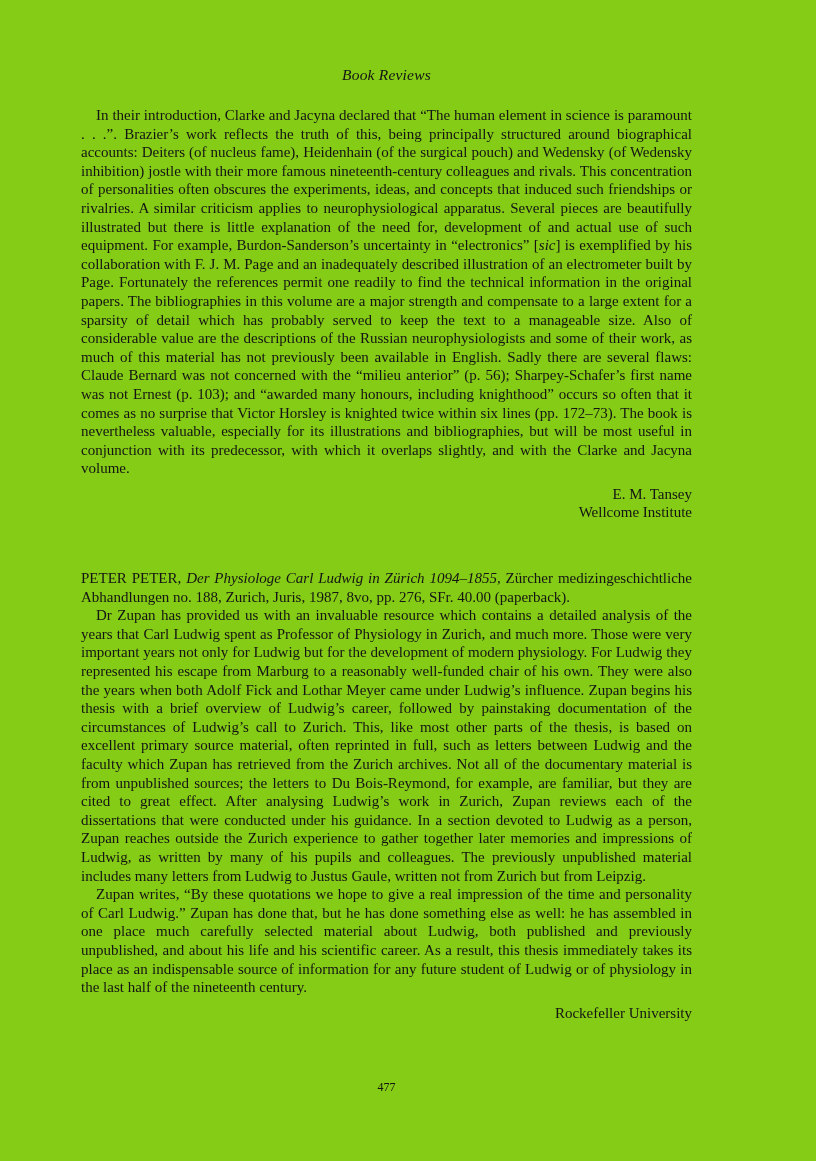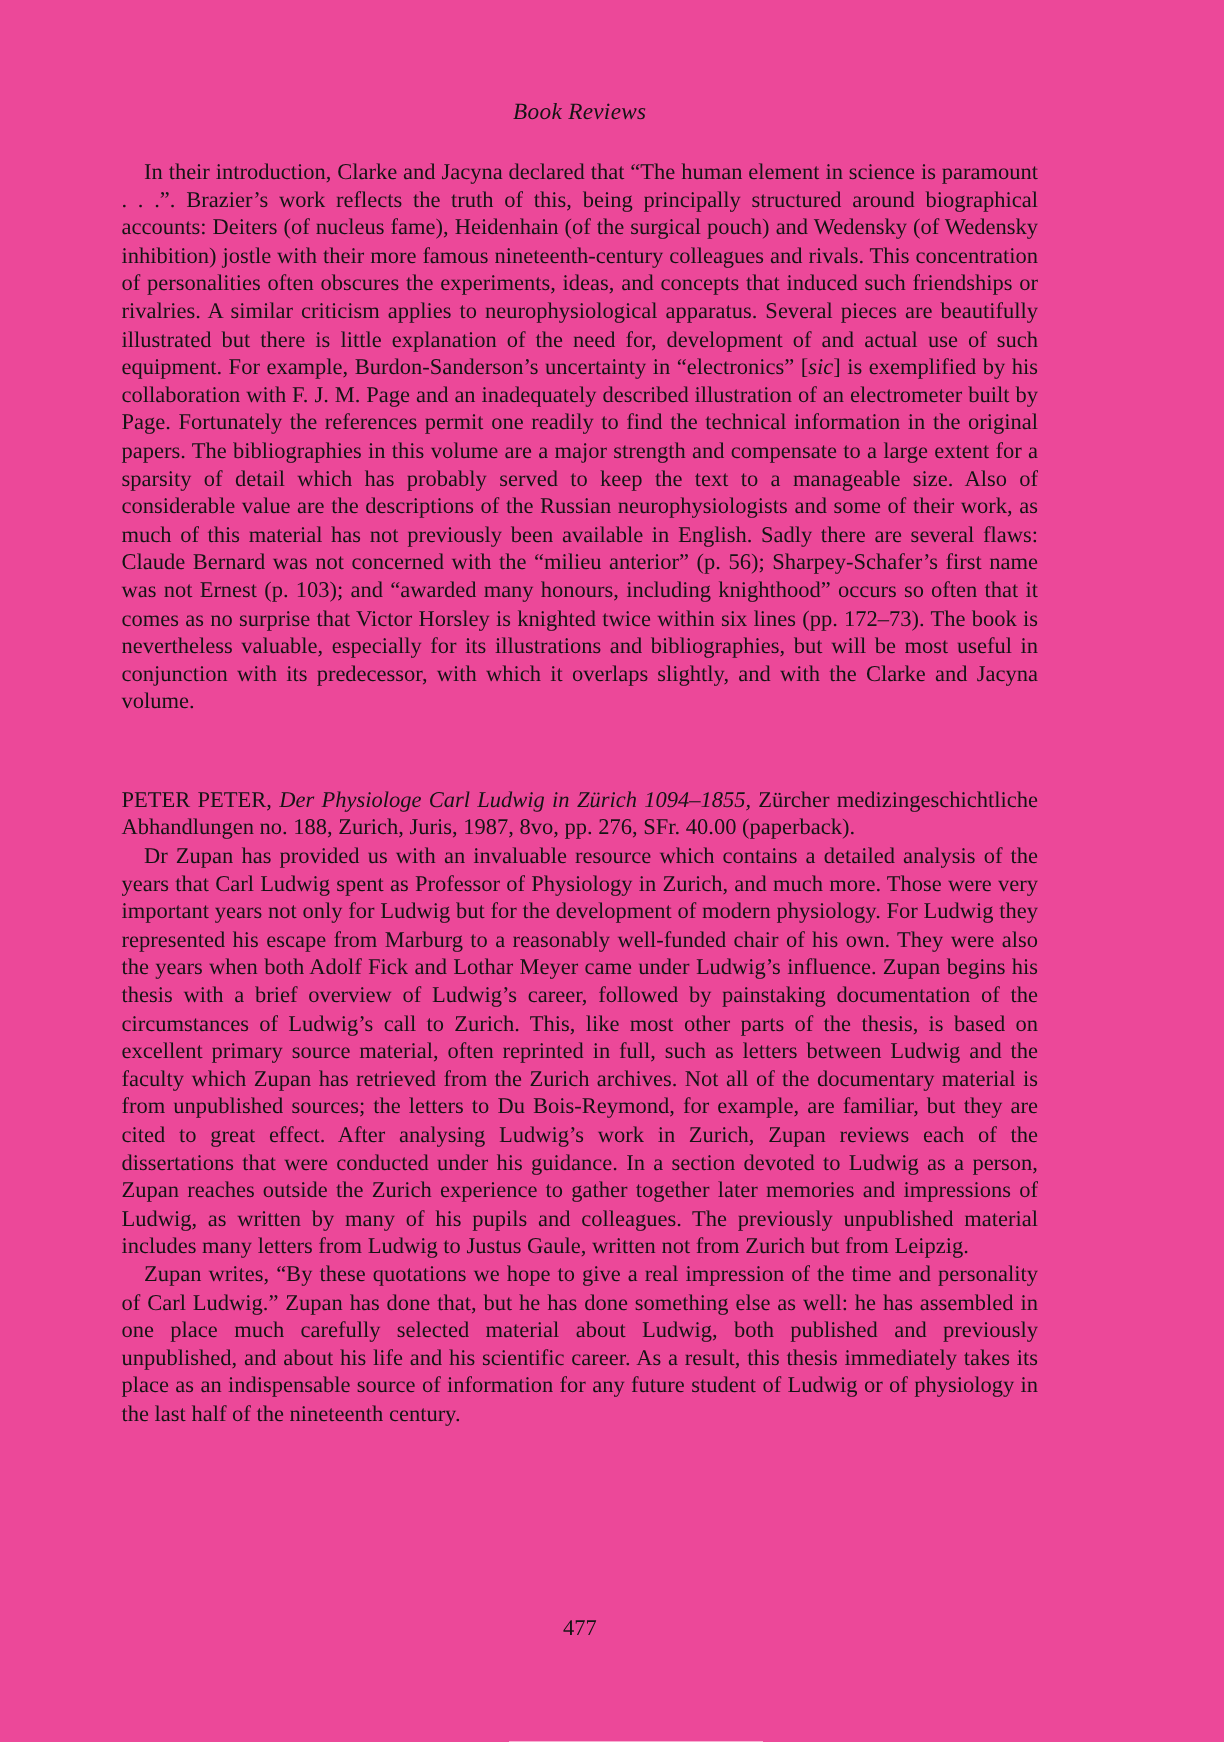--- a/index.html
+++ b/index.html
@@ -1,21 +1,21 @@
 <!DOCTYPE html>
 <html><head>
 <meta charset="utf-8">
 <style>
   * { margin: 0; padding: 0; box-sizing: border-box; }
   html, body { background: #ffffff; }
   .page {
     position: relative;
     width: 816px;
     height: 1161px;
-    background: #ec4899;
+    background: #84cc16;
     font-family: "Liberation Serif", "DejaVu Serif", serif;
     color: #141414;
     overflow: hidden;
   }
   .content {
     position: absolute;
     left: 81px;
     top: 0;
     width: 611px;
   }
@@ -42,39 +42,44 @@
     line-height: 18.6px;
   }
   .review-2 { margin-top: 47px; }
   .citation { margin-bottom: 0; }
   .page-number {
     position: absolute;
     bottom: 66px;
     left: 81px;
     width: 611px;
     text-align: center;
-    font-size: 15px;
+    font-size: 12px;
   }
 </style>
 </head>
 <body>
 
 <div class="page">
   <div class="content">
 
     <div class="running-head">Book Reviews</div>
 
     <section>
       <p class="body indent first-para"><span>In their introduction, Clarke and Jacyna declared that “The human element in science is paramount . . .”. Brazier’s work reflects the truth of this, being principally structured around biographical accounts: Deiters (of nucleus fame), Heidenhain (of the surgical pouch) and Wedensky (of Wedensky inhibition) jostle with their more famous nineteenth-century colleagues and rivals. This concentration of personalities often obscures the experiments, ideas, and concepts that induced such friendships or rivalries. A similar criticism applies to neurophysiological apparatus. Several pieces are beautifully illustrated but there is little explanation of the need for, development of and actual use of such equipment. For example, Burdon-Sanderson’s uncertainty in “electronics” [</span><span class="it">sic</span><span>] is exemplified by his collaboration with F. J. M. Page and an inadequately described illustration of an electrometer built by Page. Fortunately the references permit one readily to find the technical information in the original papers. The bibliographies in this volume are a major strength and compensate to a large extent for a sparsity of detail which has probably served to keep the text to a manageable size. Also of considerable value are the descriptions of the Russian neurophysiologists and some of their work, as much of this material has not previously been available in English. Sadly there are several flaws: Claude Bernard was not concerned with the “milieu anterior” (p. 56); Sharpey-Schafer’s first name was not Ernest (p. 103); and “awarded many honours, including knighthood” occurs so often that it comes as no surprise that Victor Horsley is knighted twice within six lines (pp. 172–73). The book is nevertheless valuable, especially for its illustrations and bibliographies, but will be most useful in conjunction with its predecessor, with which it overlaps slightly, and with the Clarke and Jacyna volume.</span></p>
+      <div class="signature">
+        <div>E. M. Tansey</div>
+        <div>Wellcome Institute</div>
+      </div>
     </section>
 
     <section class="review-2">
       <p class="body citation"><span>PETER PETER, </span><span class="it">Der Physiologe Carl Ludwig in Zürich 1094–1855,</span><span> Zürcher medizingeschichtliche Abhandlungen no. 188, Zurich, Juris, 1987, 8vo, pp. 276, SFr. 40.00 (paperback).</span></p>
       <p class="body indent"><span>Dr Zupan has provided us with an invaluable resource which contains a detailed analysis of the years that Carl Ludwig spent as Professor of Physiology in Zurich, and much more. Those were very important years not only for Ludwig but for the development of modern physiology. For Ludwig they represented his escape from Marburg to a reasonably well-funded chair of his own. They were also the years when both Adolf Fick and Lothar Meyer came under Ludwig’s influence. Zupan begins his thesis with a brief overview of Ludwig’s career, followed by painstaking documentation of the circumstances of Ludwig’s call to Zurich. This, like most other parts of the thesis, is based on excellent primary source material, often reprinted in full, such as letters between Ludwig and the faculty which Zupan has retrieved from the Zurich archives. Not all of the documentary material is from unpublished sources; the letters to Du Bois-Reymond, for example, are familiar, but they are cited to great effect. After analysing Ludwig’s work in Zurich, Zupan reviews each of the dissertations that were conducted under his guidance. In a section devoted to Ludwig as a person, Zupan reaches outside the Zurich experience to gather together later memories and impressions of Ludwig, as written by many of his pupils and colleagues. The previously unpublished material includes many letters from Ludwig to Justus Gaule, written not from Zurich but from Leipzig.</span></p>
       <p class="body indent"><span>Zupan writes, “By these quotations we hope to give a real impression of the time and personality of Carl Ludwig.” Zupan has done that, but he has done something else as well: he has assembled in one place much carefully selected material about Ludwig, both published and previously unpublished, and about his life and his scientific career. As a result, this thesis immediately takes its place as an indispensable source of information for any future student of Ludwig or of physiology in the last half of the nineteenth century.</span></p>
       <div class="signature">
+        <div>Rockefeller University</div>
       </div>
     </section>
 
   </div>
 
   <div class="page-number">477</div>
 </div>
 
 </body></html>

